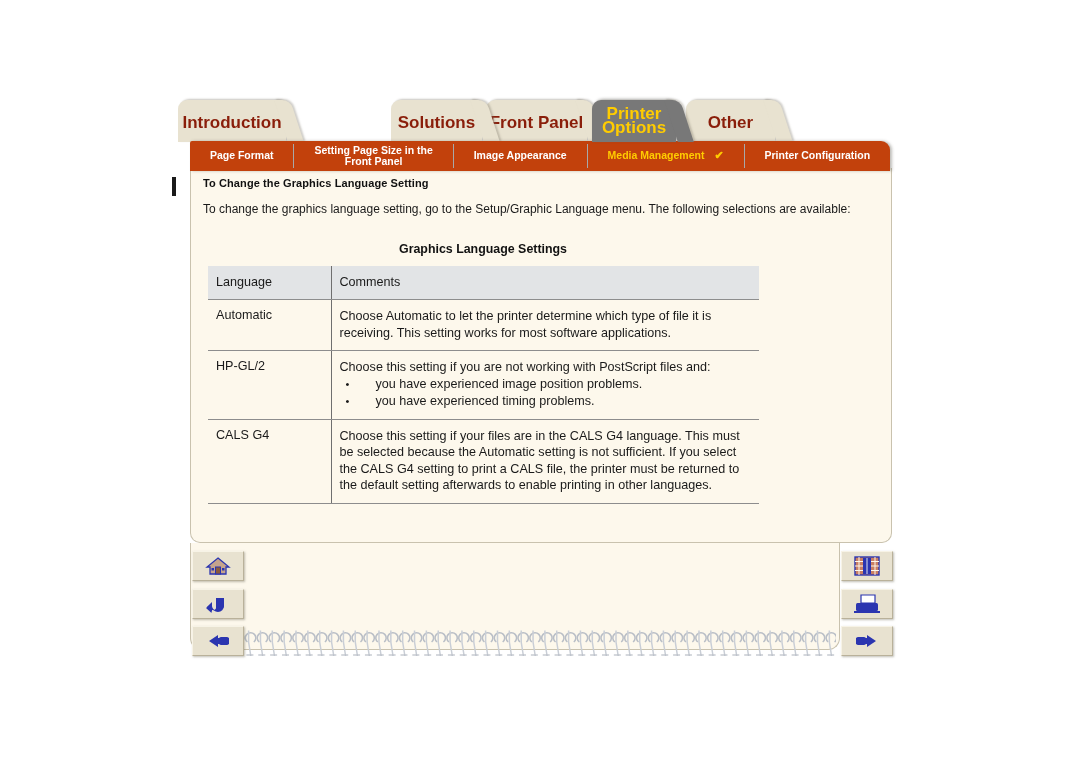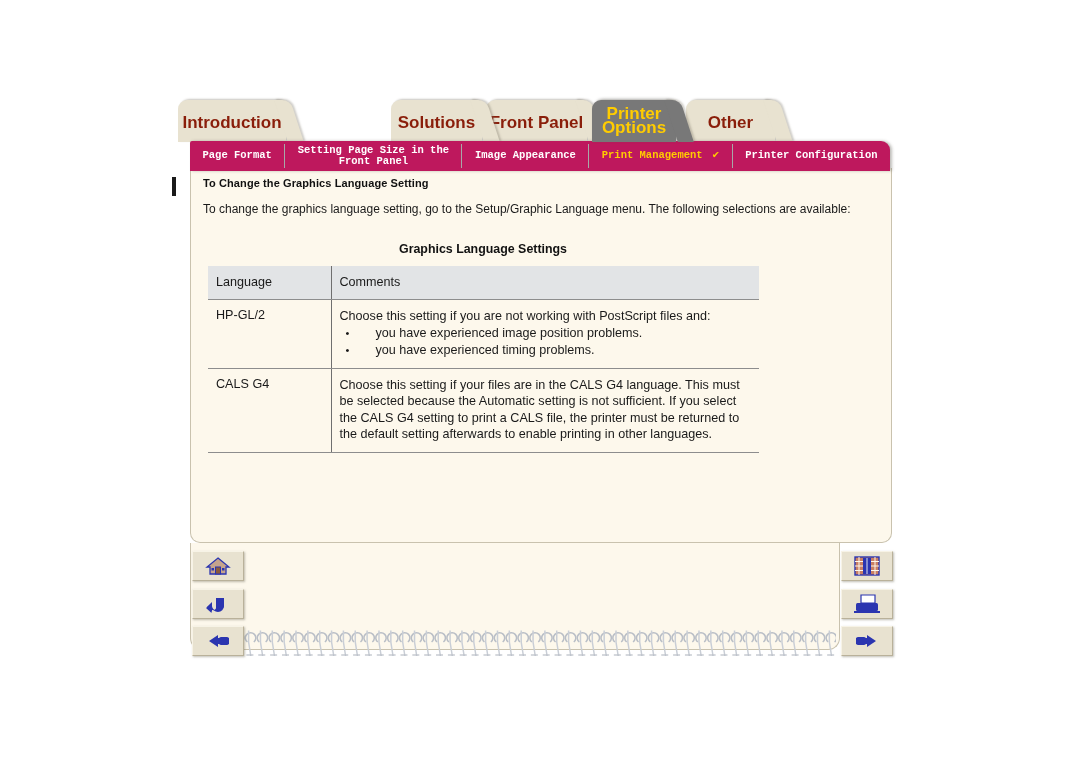--- a/index.html
+++ b/index.html
@@ -53,28 +53,27 @@
     z-index: 30;
     box-shadow: 2px -1px 3px rgba(90,88,80,0.5);
   }
   .maintab.active .skew { background: #787878; }
 
   
   #subbar {
     position: absolute;
     left: 190px; top: 141px;
     width: 700px; height: 30px;
-    background: #be185d;
+    background: #c2410c;
     border-top-right-radius: 9px;
     border-top-left-radius: 2px;
     z-index: 20;
     display: flex;
     align-items: center;
     box-shadow: 2px 0 3px rgba(110,108,100,0.45);
-    font-family: Liberation Mono, monospace;
   }
   .subtab {
     flex: 1 1 auto;
     text-align: center;
     color: #ffffff;
     font-size: 10.5px;
     font-weight: bold;
     line-height: 11.5px;
     padding: 0 4px;
     border-right: 1px solid #a8a8a8;
@@ -256,21 +255,21 @@
     <div class="subtab">
       <span style="display:block;">
         <span style="display:block;">Setting Page Size in the</span>
         <span style="display:block;">Front Panel</span>
       </span>
     </div>
     <div class="subtab">
       <span>Image Appearance</span>
     </div>
     <div class="subtab active">
-      <span>Print Management</span>
+      <span>Media Management</span>
       <span class="chk">✔</span>
     </div>
     <div class="subtab">
       <span>Printer Configuration</span>
     </div>
   </div>
 
   <div id="notebook"></div>
 
   <div id="page">
@@ -280,20 +279,26 @@
     <div class="tabletitle">Graphics Language Settings</div>
 
     <table class="gl">
       <thead>
         <tr>
           <th class="c1">Language</th>
           <th>Comments</th>
         </tr>
       </thead>
       <tbody>
+        <tr>
+          <td class="c1">Automatic</td>
+          <td>
+            <p>Choose Automatic to let the printer determine which type of file it is receiving. This setting works for most software applications.</p>
+          </td>
+        </tr>
         <tr>
           <td class="c1">HP-GL/2</td>
           <td>
             <p>Choose this setting if you are not working with PostScript files and:</p>
             <ul>
               <li>you have experienced image position problems.</li>
               <li>you have experienced timing problems.</li>
             </ul>
           </td>
         </tr>

